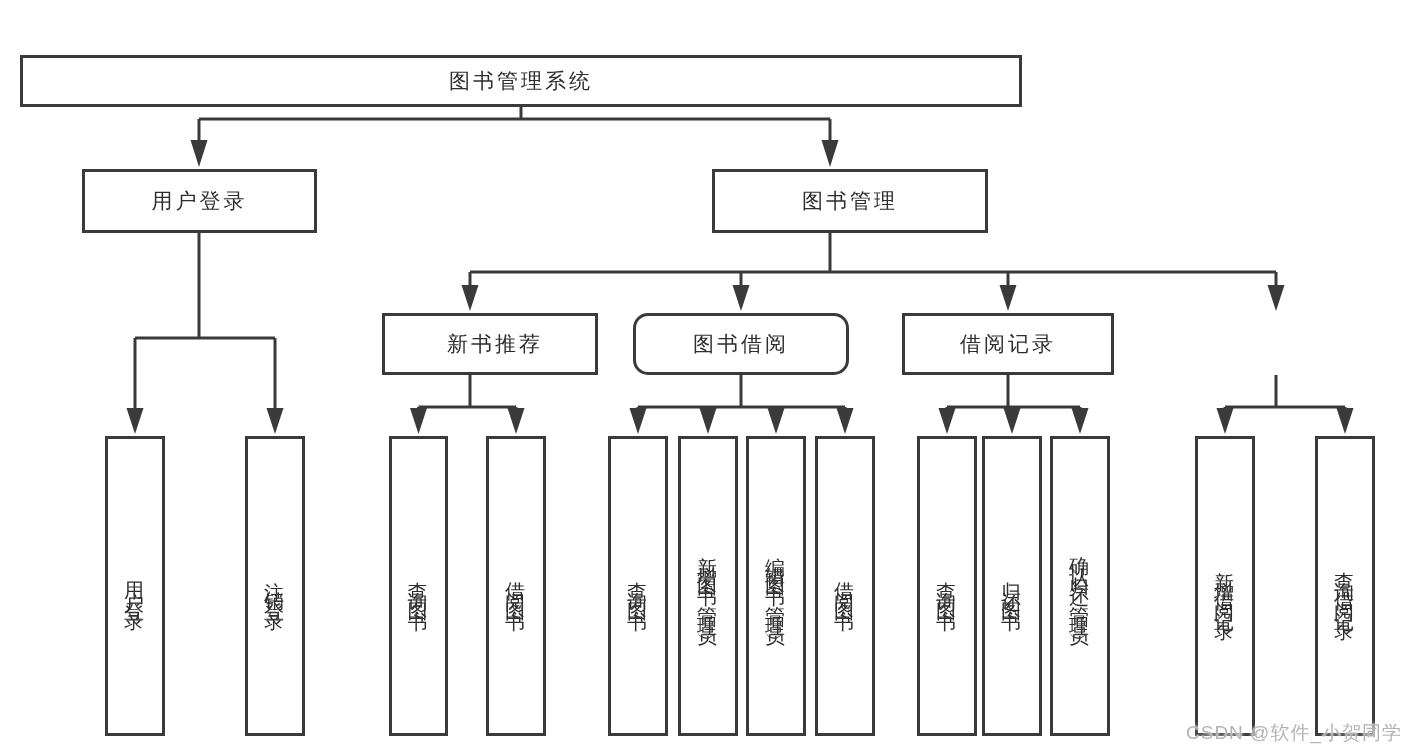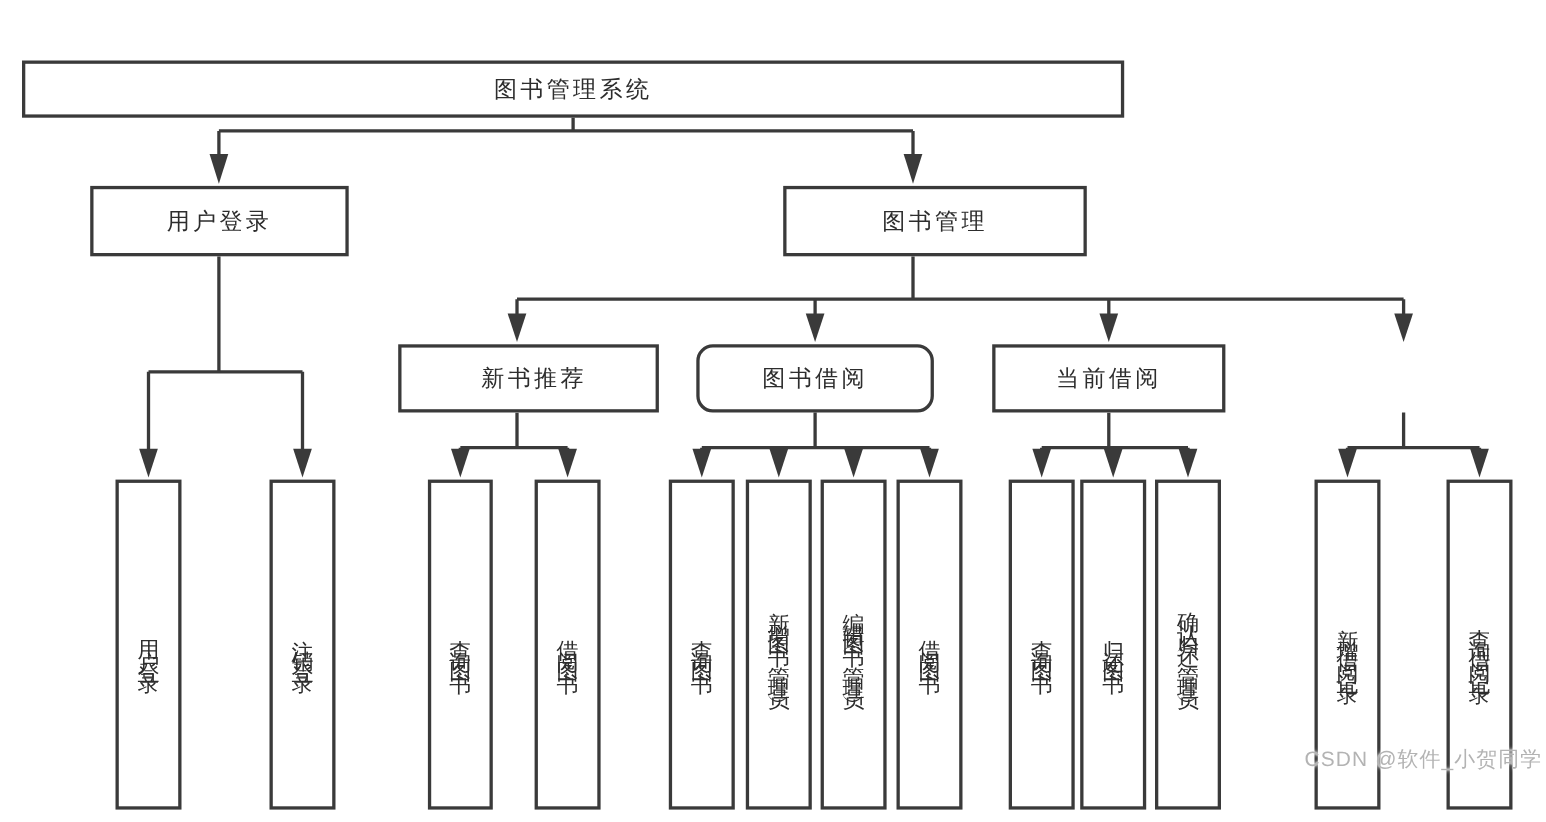--- a/index.html
+++ b/index.html
@@ -36,21 +36,21 @@
   }
   .leaf{
     writing-mode:vertical-rl;
     text-orientation:mixed;
     font-size:20px;
     letter-spacing:10px;
     white-space:nowrap;
   }
   .watermark{
     position:absolute;
-    left:1186px;top:677px;
+    left:1186px;top:720px;
     z-index:2;
     font-size:19px;
     letter-spacing:1px;
     color:var(--wm-color);
     text-shadow:0 0 4px #ffffff,0 0 2px #ffffff;
     white-space:nowrap;
   }
 </style>
 </head>
 <body>
@@ -98,23 +98,23 @@
       <polygon class="arrow" points="1216.5,408 1233.5,408 1225,434"></polygon>
       <polygon class="arrow" points="1336.5,408 1353.5,408 1345,434"></polygon>
     </g>
   </svg>
 
   <div class="node" style="left:20px;top:15px;width:1002px;height:52px;margin-top:40px;">图书管理系统</div>
 
   <div class="node" style="left:82px;top:169px;width:235px;height:64px;">用户登录</div>
   <div class="node" style="left:712px;top:169px;width:276px;height:64px;">图书管理</div>
 
-  <div class="node" style="left:362px;top:313px;width:237px;height:62px;padding-left:10px;">新书推荐</div>
+  <div class="node" style="left:382px;top:313px;width:216px;height:62px;padding-left:10px;">新书推荐</div>
   <div class="node" style="left:633px;top:313px;width:216px;height:62px;border-radius:15px;">图书借阅</div>
-  <div class="node" style="left:902px;top:313px;width:212px;height:62px;">当前借阅</div>
+  <div class="node" style="left:902px;top:313px;width:212px;height:62px;">借阅记录</div>
 
   <div class="node leaf" style="left:105px;top:436px;width:60px;height:300px;">用户登录</div>
   <div class="node leaf" style="left:245px;top:436px;width:60px;height:300px;">注销登录</div>
 
   <div class="node leaf" style="left:389px;top:436px;width:59px;height:300px;">查询图书</div>
   <div class="node leaf" style="left:486px;top:436px;width:60px;height:300px;">借阅图书</div>
 
   <div class="node leaf" style="left:608px;top:436px;width:60px;height:300px;">查询图书</div>
   <div class="node leaf" style="left:678px;top:436px;width:60px;height:300px;">新增图书（管理员）</div>
   <div class="node leaf" style="left:746px;top:436px;width:60px;height:300px;">编辑图书（管理员）</div>

